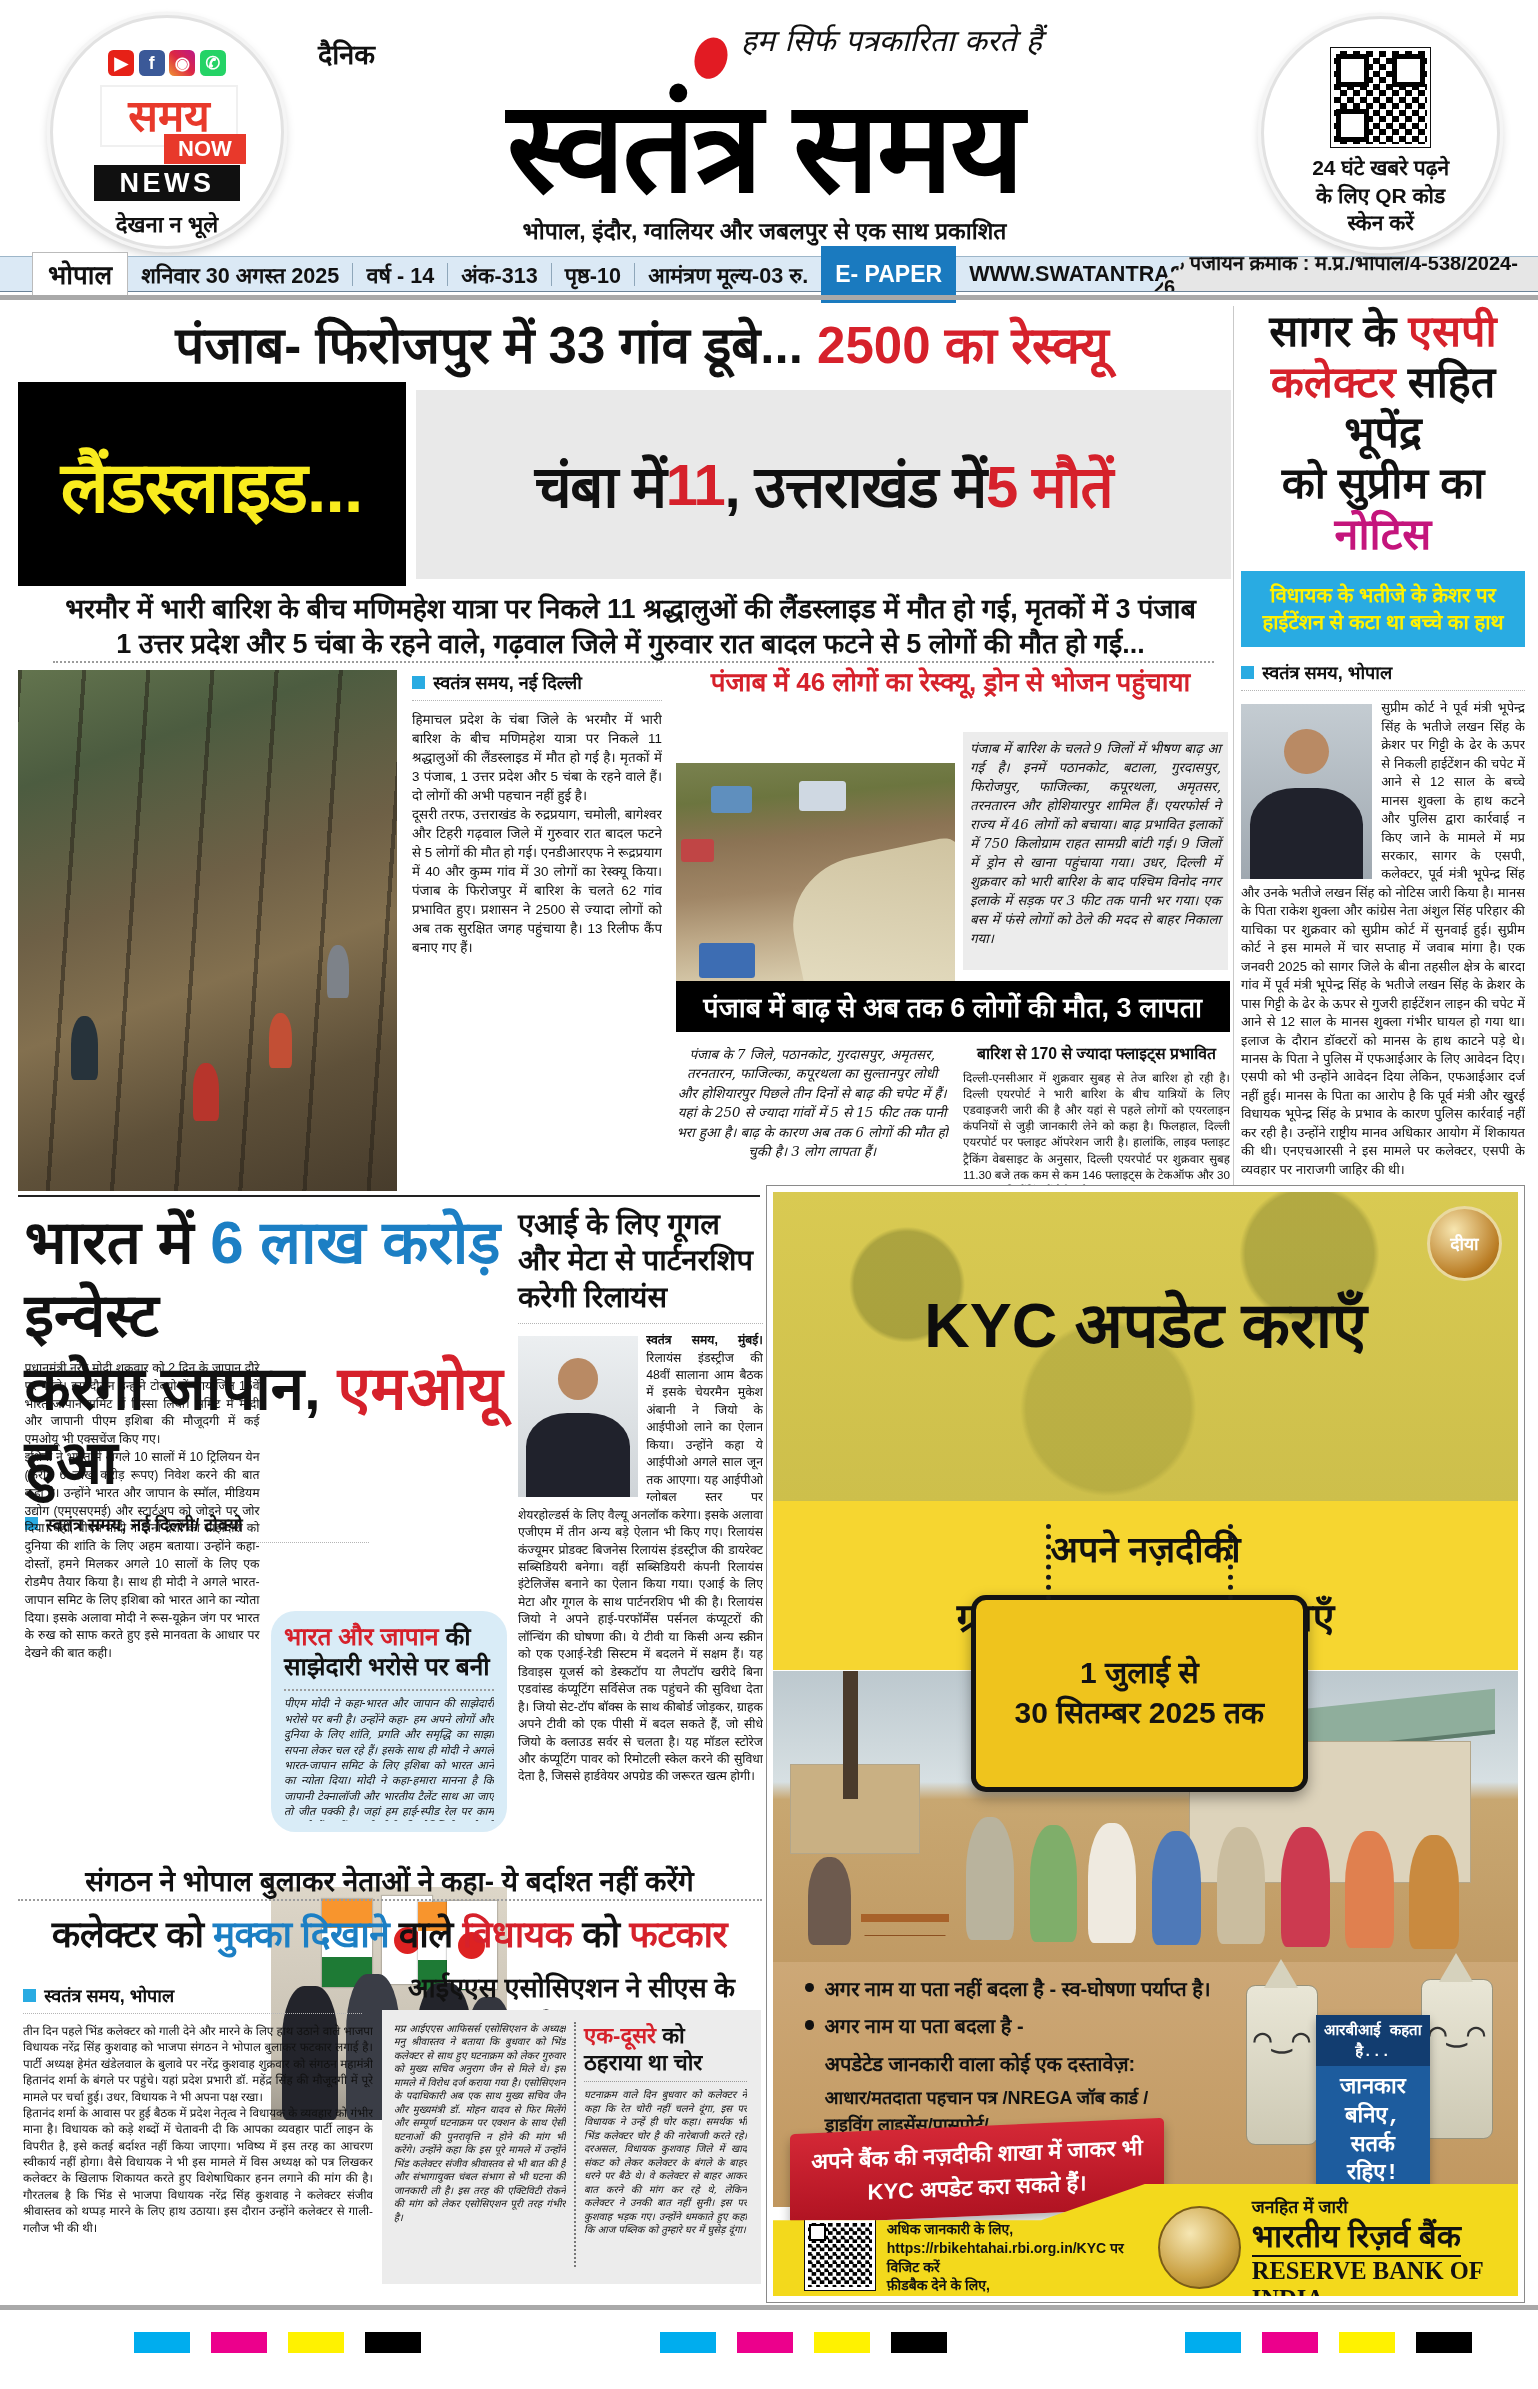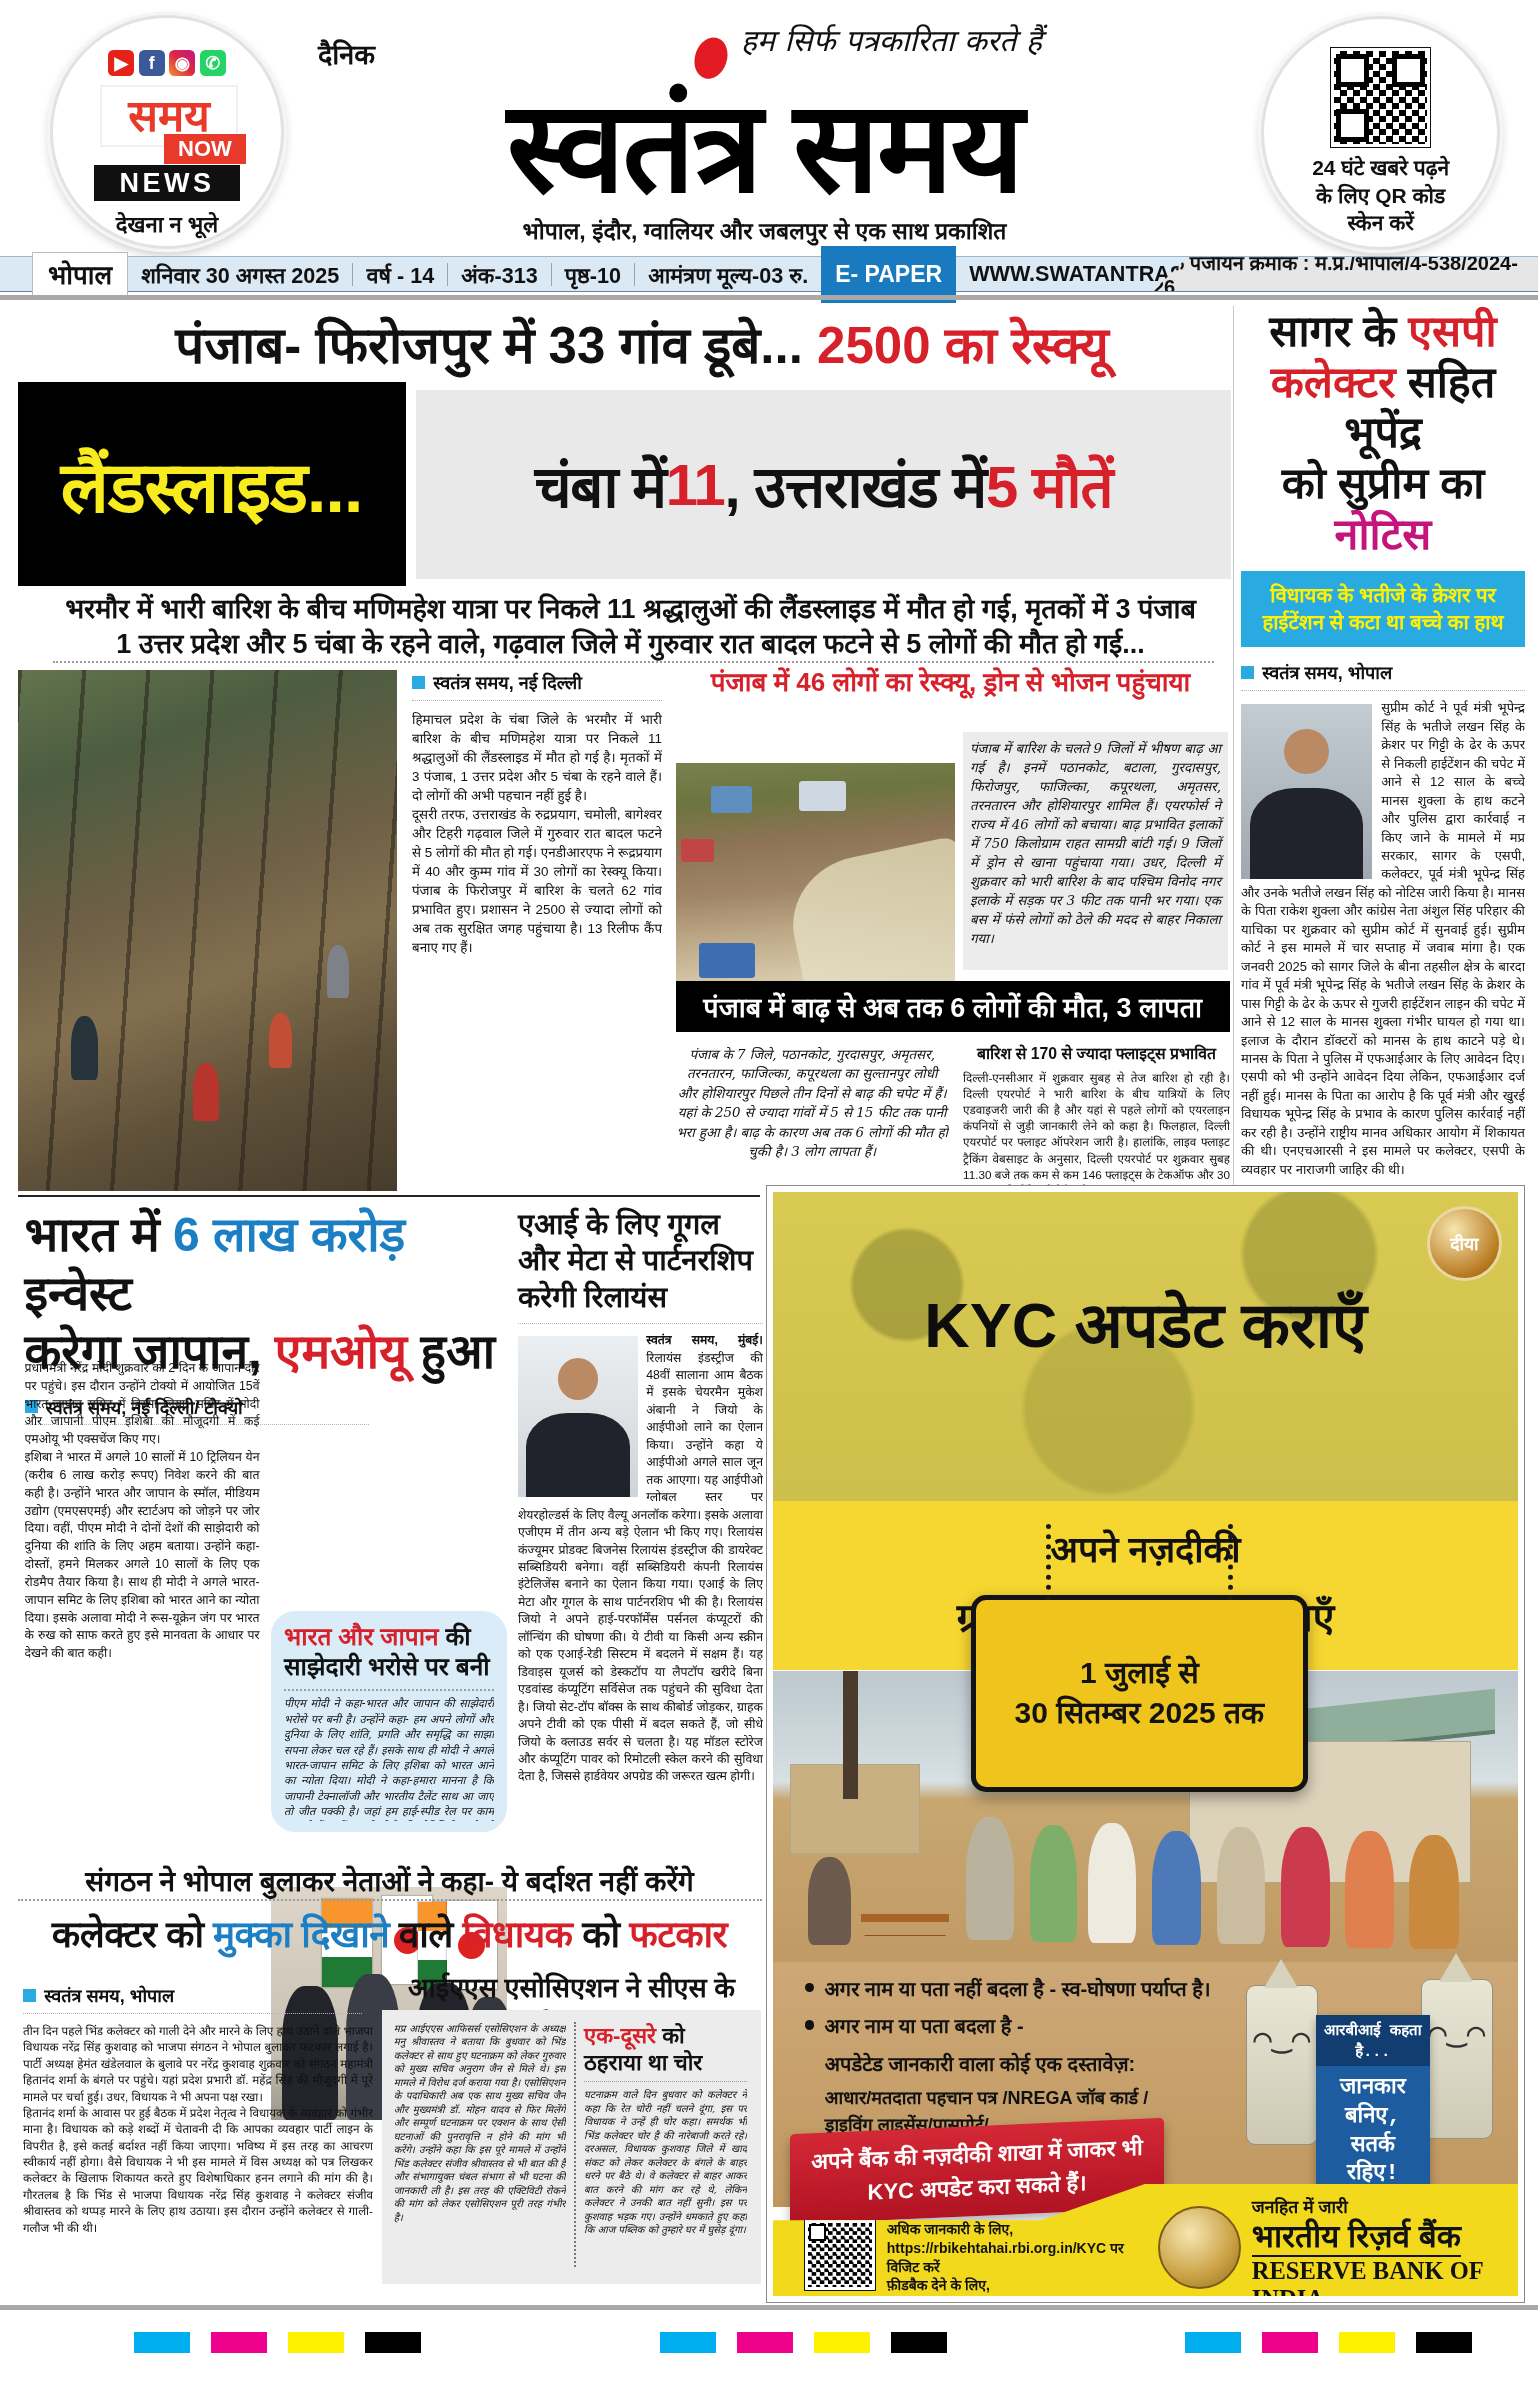--- a/index.html
+++ b/index.html
@@ -225,21 +225,21 @@
     <span class="ph ph-person" style="float:left;width:131px;height:175px;margin:4.7px 9.3px 4.7px 0;display:block;">
         <span class="head"></span>
         <span class="body"></span>
       </span><span>सुप्रीम कोर्ट ने पूर्व मंत्री भूपेन्द्र सिंह के भतीजे लखन सिंह के क्रेशर पर गिट्टी के ढेर के ऊपर से निकली हाईटेंशन की चपेट में आने से 12 साल के बच्चे मानस शुक्ला के हाथ कटने और पुलिस द्वारा कार्रवाई न किए जाने के मामले में मप्र सरकार, सागर के एसपी, कलेक्टर, पूर्व मंत्री भूपेन्द्र सिंह और उनके भतीजे लखन सिंह को नोटिस जारी किया है। मानस के पिता राकेश शुक्ला और कांग्रेस नेता अंशुल सिंह परिहार की याचिका पर शुक्रवार को सुप्रीम कोर्ट में सुनवाई हुई। सुप्रीम कोर्ट ने इस मामले में चार सप्ताह में जवाब मांगा है। एक जनवरी 2025 को सागर जिले के बीना तहसील क्षेत्र के बारदा गांव में पूर्व मंत्री भूपेन्द्र सिंह के भतीजे लखन सिंह के क्रेशर के पास गिट्टी के ढेर के ऊपर से गुजरी हाईटेंशन लाइन की चपेट में आने से 12 साल के मानस शुक्ला गंभीर घायल हो गया था। इलाज के दौरान डॉक्टरों को मानस के हाथ काटने पड़े थे। मानस के पिता ने पुलिस में एफआईआर के लिए आवेदन दिए। एसपी को भी उन्होंने आवेदन दिया लेकिन, एफआईआर दर्ज नहीं हुई। मानस के पिता का आरोप है कि पूर्व मंत्री और खुरई विधायक भूपेन्द्र सिंह के प्रभाव के कारण पुलिस कार्रवाई नहीं कर रही है। उन्होंने राष्ट्रीय मानव अधिकार आयोग में शिकायत की थी। एनएचआरसी ने इस मामले पर कलेक्टर, एसपी के व्यवहार पर नाराजगी जाहिर की थी।</span>
   </div>
 </div>
 
 <div class="abs" style="left:17.5px;top:1195px;width:742px;height:2.3px;background:#222;"></div>
 
 <div class="abs" style="left:24.5px;top:1206px;width:484px;">
-  <div class="x" style="font-size:48px;line-height:1.22;">
+  <div class="x" style="font-size:60px;line-height:1.22;">
     <span>भारत में </span><span class="blue">6 लाख करोड़</span><span> इन्वेस्ट</span><br>
     <span>करेगा जापान, </span><span class="red">एमओयू</span><span> हुआ</span>
   </div>
   <div class="byline" style="margin-top:13px;width:344px;">
       <span class="bysq"></span>
       <span>स्वतंत्र समय, नई दिल्ली/ टोक्यो</span>
     </div>
 </div>
 <div class="abs jst prel clip" style="left:24.5px;top:1360px;width:235px;height:467px;font-size:12.3px;line-height:1.45;">प्रधानमंत्री नरेंद्र मोदी शुक्रवार को 2 दिन के जापान दौरे पर पहुंचे। इस दौरान उन्होंने टोक्यो में आयोजित 15वें भारत-जापान समिट में हिस्सा लिया। समिट में मोदी और जापानी पीएम इशिबा की मौजूदगी में कई एमओयू भी एक्सचेंज किए गए।
 इशिबा ने भारत में अगले 10 सालों में 10 ट्रिलियन येन (करीब 6 लाख करोड़ रूपए) निवेश करने की बात कही है। उन्होंने भारत और जापान के स्मॉल, मीडियम उद्योग (एमएसएमई) और स्टार्टअप को जोड़ने पर जोर दिया। वहीं, पीएम मोदी ने दोनों देशों की साझेदारी को दुनिया की शांति के लिए अहम बताया। उन्होंने कहा- दोस्तों, हमने मिलकर अगले 10 सालों के लिए एक रोडमैप तैयार किया है। साथ ही मोदी ने अगले भारत-जापान समिट के लिए इशिबा को भारत आने का न्योता दिया। इसके अलावा मोदी ने रूस-यूक्रेन जंग पर भारत के रुख को साफ करते हुए इसे मानवता के आधार पर देखने की बात कही।</div>

